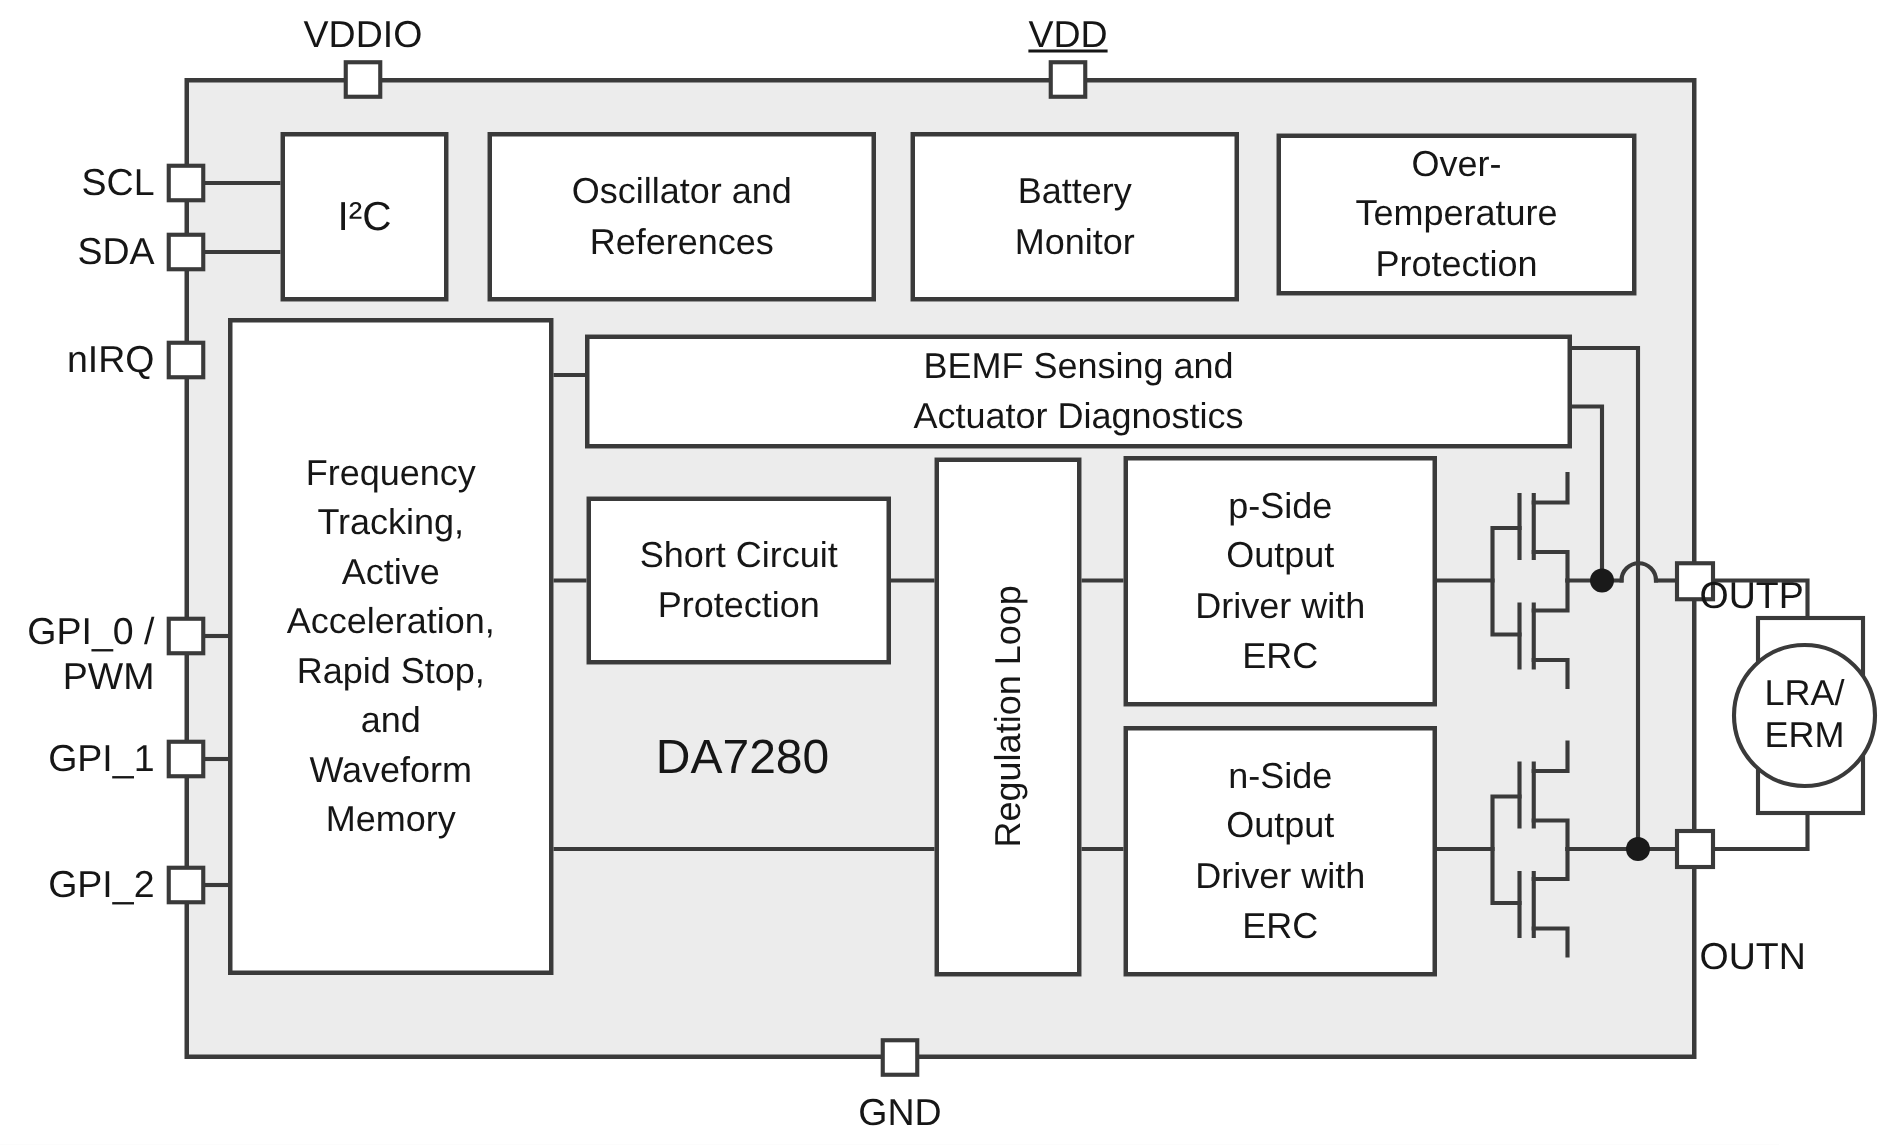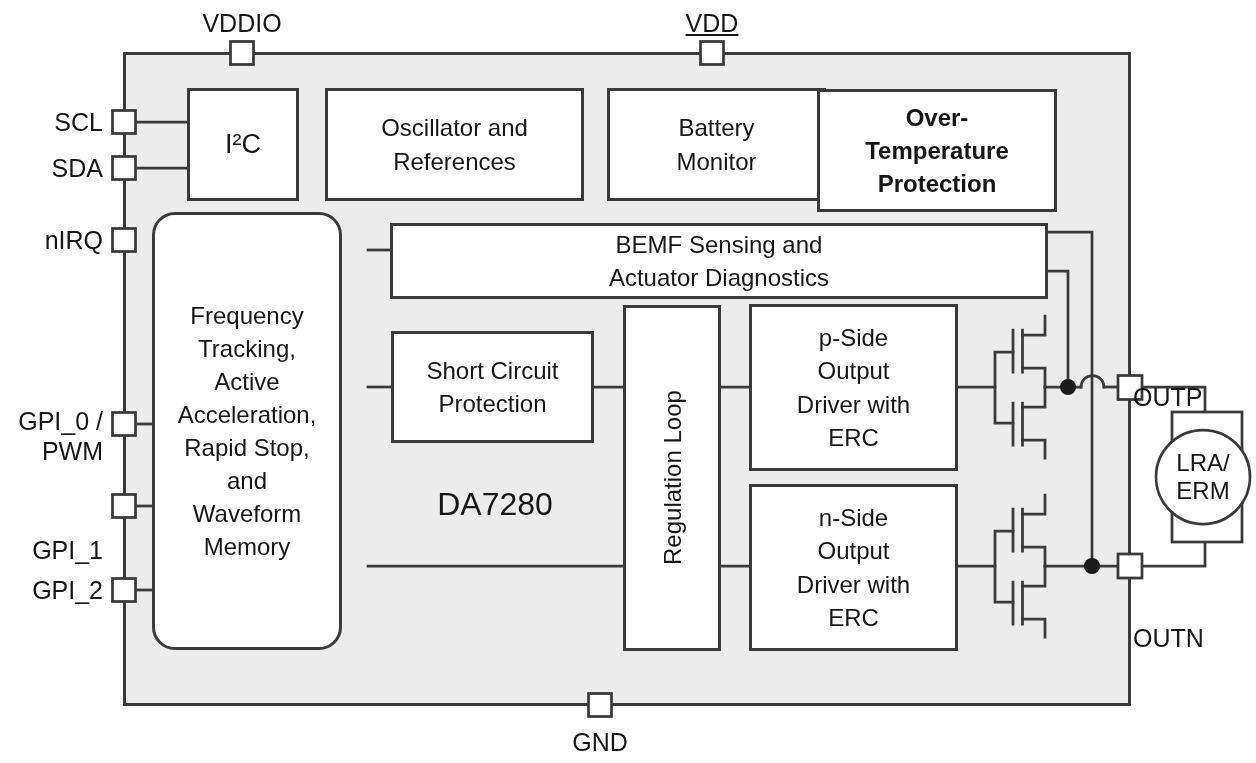--- a/index.html
+++ b/index.html
@@ -110,28 +110,28 @@
   </svg>
 
   <div class="block" style="left:187px; top:88px; width:112px; height:113px; font-size:27px;">I²C</div>
 
   <div class="block" style="left:325px; top:88px; width:259px; height:113px;">Oscillator and
 References</div>
 
   <div class="block" style="left:607px; top:88px; width:219px; height:113px;">Battery
 Monitor</div>
 
-  <div class="block" style="left:817px; top:89px; width:240px; height:123px;font-weight:bold;">Over-
+  <div class="block" style="left:851px; top:89px; width:240px; height:108px;">Over-
 Temperature
 Protection</div>
 
   <div class="block" style="left:390px; top:213px; width:658px; height:76px;margin-top:10px;">BEMF Sensing and
 Actuator Diagnostics</div>
 
-  <div class="block" style="left:152px; top:212px; width:190px; height:438px;border-radius:23px;">Frequency
+  <div class="block" style="left:152px; top:212px; width:217px; height:438px;">Frequency
 Tracking,
 Active
 Acceleration,
 Rapid Stop,
 and
 Waveform
 Memory</div>
 
   <div class="block" style="left:391px; top:331px; width:203px; height:112px;">Short Circuit
 Protection</div>
@@ -157,19 +157,19 @@
 
   <div class="lbl lbl-center" style="left:162px; top:8px; width:160px;">VDDIO</div>
   <div class="lbl lbl-center" style="left:632px; top:8px; width:160px;text-decoration:underline;">VDD</div>
   <div class="lbl lbl-center" style="left:520px; top:727px; width:160px;">GND</div>
 
   <div class="lbl lbl-left" style="top:107px;">SCL</div>
   <div class="lbl lbl-left" style="top:153px;">SDA</div>
   <div class="lbl lbl-left" style="top:225px;">nIRQ</div>
   <div class="lbl lbl-left" style="top:394px;margin-top:12px;">GPI_0 /
 PWM</div>
-  <div class="lbl lbl-left" style="top:491px;margin-top:44px;">GPI_1</div>
+  <div class="lbl lbl-left" style="top:491px;">GPI_1</div>
   <div class="lbl lbl-left" style="top:575px;">GPI_2</div>
 
   <div class="lbl lbl-right" style="left:1133px; top:342px;">OUTP</div>
   <div class="lbl lbl-right" style="left:1133px; top:583px;">OUTN</div>
 
 </div>
 
 </body></html>

